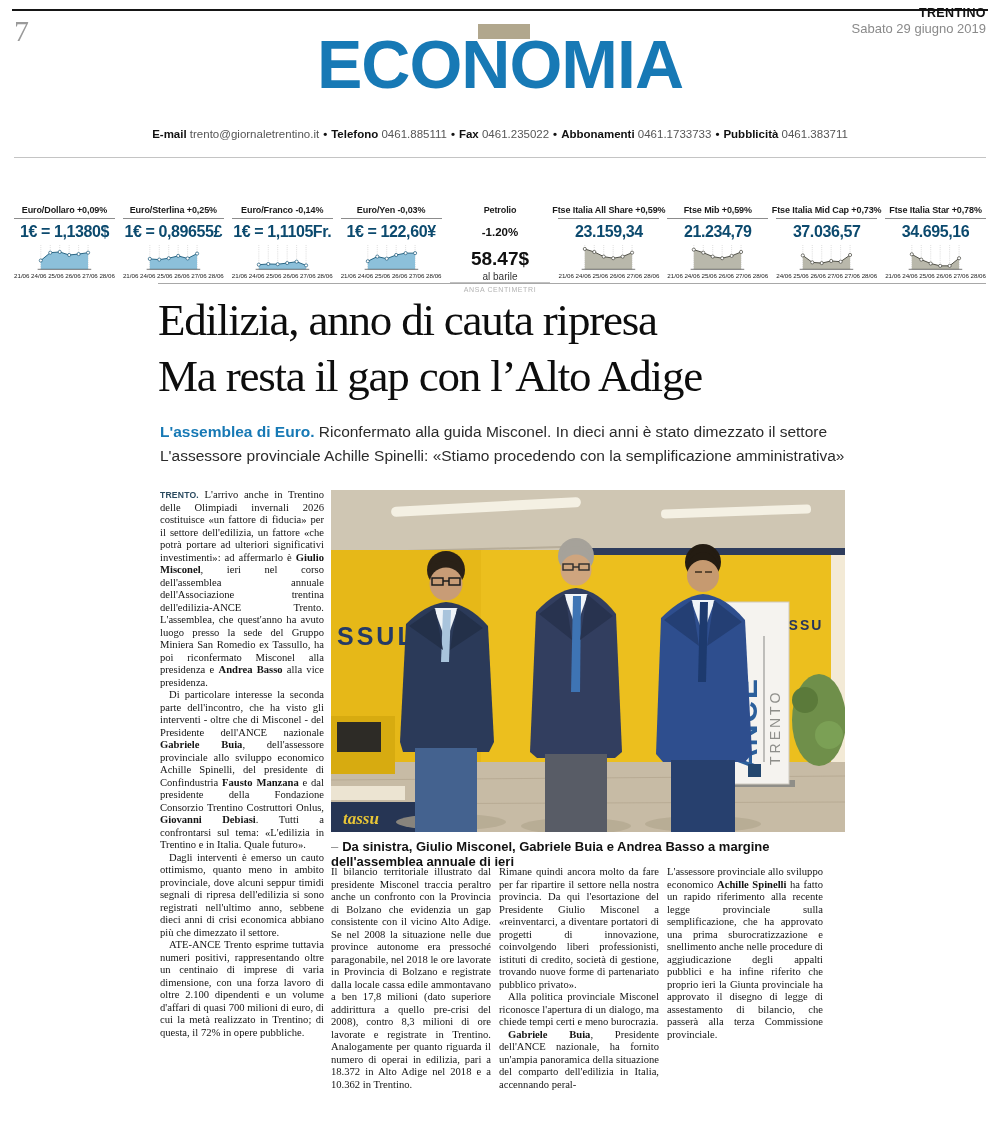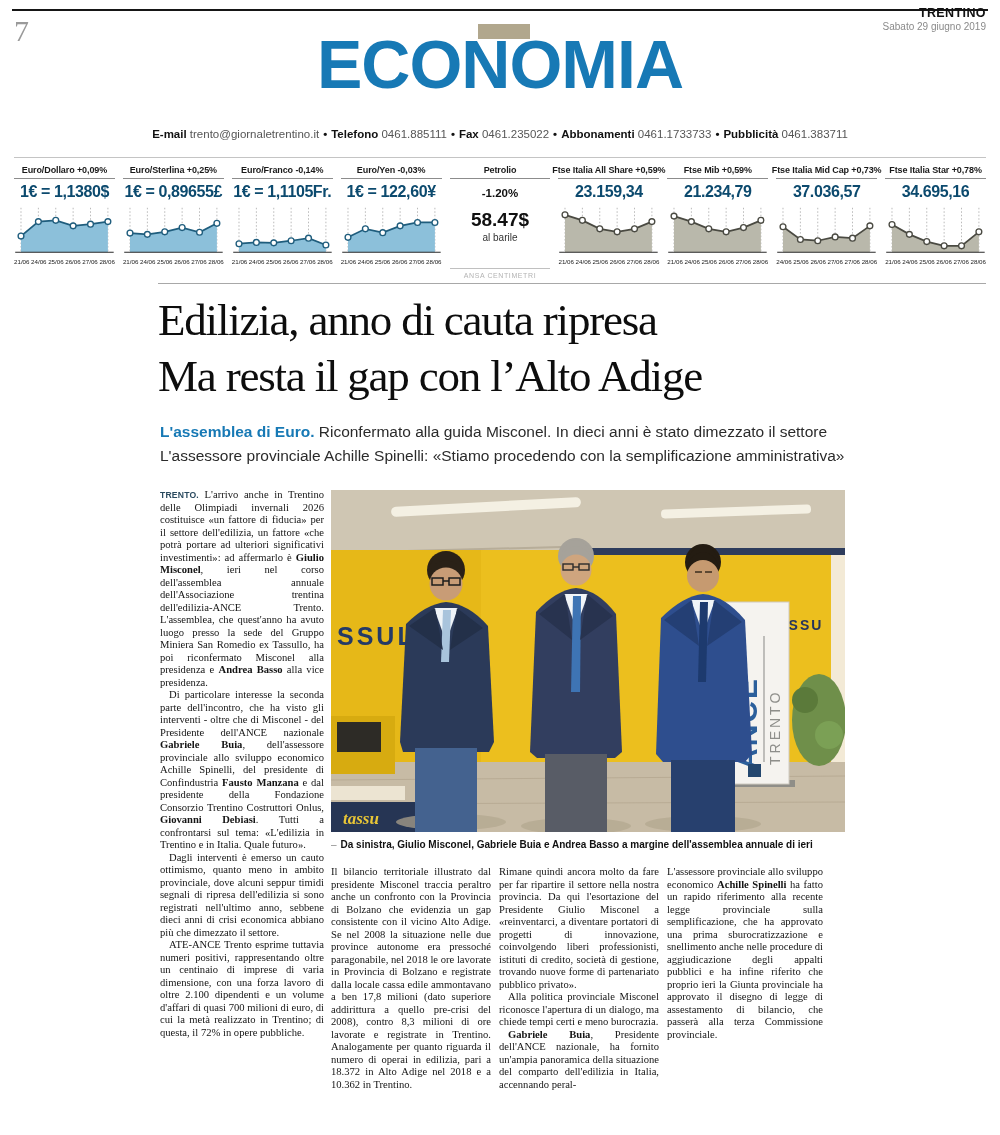--- a/index.html
+++ b/index.html
@@ -9,33 +9,33 @@
     background:#ffffff; overflow:hidden;
     font-family:"Liberation Sans", sans-serif; color:#1a1a1a;
   }
   .abs { position:absolute; }
 
   
   #top-rule { left:12px; top:9px; width:976px; height:2px; background:#161616; }
   #page-number { left:14px; top:14px; font-family:"Liberation Serif", serif; font-size:30px; font-weight:400; color:#9a9a9a; }
   #masthead-right { right:14px; top:6px; text-align:right; }
   #brand { font-size:12.5px; font-weight:bold; letter-spacing:.4px; color:#111; }
-  #edition-date { font-size:10px; color:#8a8a8a; margin-top:1px; }
+  #edition-date { font-size:13px; color:#8a8a8a; margin-top:1px; }
   #section-marker { left:478px; top:24px; width:52px; height:15px; background:#b1a78d; }
   #section-title { left:0; top:30px; width:1000px; text-align:center;
     font-size:68px; font-weight:bold; letter-spacing:-1px; color:#1779b5; line-height:1; }
   #contacts { left:0; top:128px; width:1000px; text-align:center; font-size:11.5px; color:#555; }
   #contacts b { color:#111; }
   #contacts .sep { color:#111; font-weight:bold; padding:0 4px; }
 
   
   #tickers { left:14px; top:157px; width:972px; height:122px;
     border-top:1px solid #c4c4c4; padding-top:7px; display:flex; gap:8px; }
   .panel { flex:1 1 0; min-width:0; display:flex; flex-direction:column; align-items:center; }
-  .panel-title { font-size:9px; font-weight:bold; color:#1a1a1a; white-space:nowrap; letter-spacing:-.1px; }
+  .panel-title { font-size:9px; font-weight:bold; color:#1a1a1a; white-space:nowrap; letter-spacing:-.1px;margin-top:40px; }
   .panel-rule { width:100%; height:1px; background:#8c8c8c; margin:3px 0 2px; }
   .panel-value { font-size:16px; font-weight:bold; color:#0c4a6e; white-space:nowrap; letter-spacing:-.4px; margin:2px 0 1px; }
   .panel svg.chart { width:100%; height:56px; display:block; }
   .panel-labels { width:100%; display:flex; justify-content:space-between; font-size:6.2px; color:#222; white-space:nowrap; }
   .panel-change { font-size:11.5px; font-weight:bold; color:#101010; margin:6px 0 10px; }
   .panel-sub { font-size:10px; color:#333; margin-top:1px; }
   .panel-big { font-size:19px; font-weight:bold; color:#101010; }
   .panel-footer { margin-top:auto; width:100%; text-align:center; font-size:7px; letter-spacing:.6px;
     color:#b3b3b3; border-top:1px solid #c0c0c0; padding-top:3px; }
 
@@ -56,21 +56,21 @@
   .kicker { font-family:"Liberation Sans", sans-serif; font-weight:bold; font-size:8.6px;
     color:#2a4a5f; letter-spacing:.2px; }
   #col-0 { left:160px; top:489px; width:164px; height:642px; }
   #col-1 { left:331px; top:866px; width:160px; height:269px; }
   #col-2 { left:499px; top:866px; width:160px; height:269px; }
   #col-3 { left:667px; top:866px; width:156px; height:269px; }
 
   
   #photo { left:331px; top:490px; width:514px; height:342px; background:#e3c22a; overflow:hidden; }
   #photo svg { display:block; }
-  #caption { left:331px; top:839px; width:520px; font-size:10px; font-weight:bold; color:#111; }
+  #caption { left:331px; top:839px; width:520px; font-size:13px; font-weight:bold; color:#111; }
   #caption .marker { color:#8a8a8a; padding-right:4px; font-weight:normal; }
 </style>
 </head>
 <body>
 
 <div id="page">
 
   <div class="abs" id="top-rule"></div>
   <div class="abs" id="page-number">7</div>
   <div class="abs" id="masthead-right">

